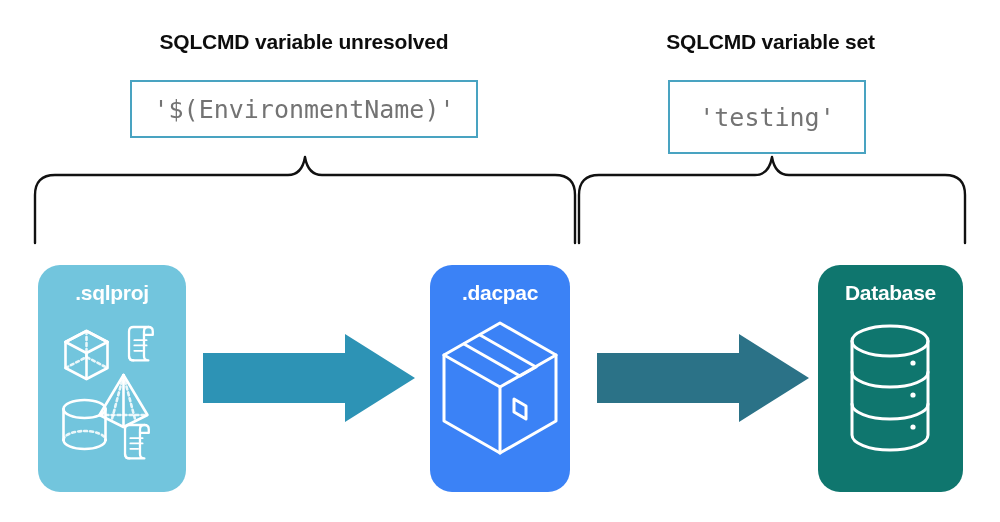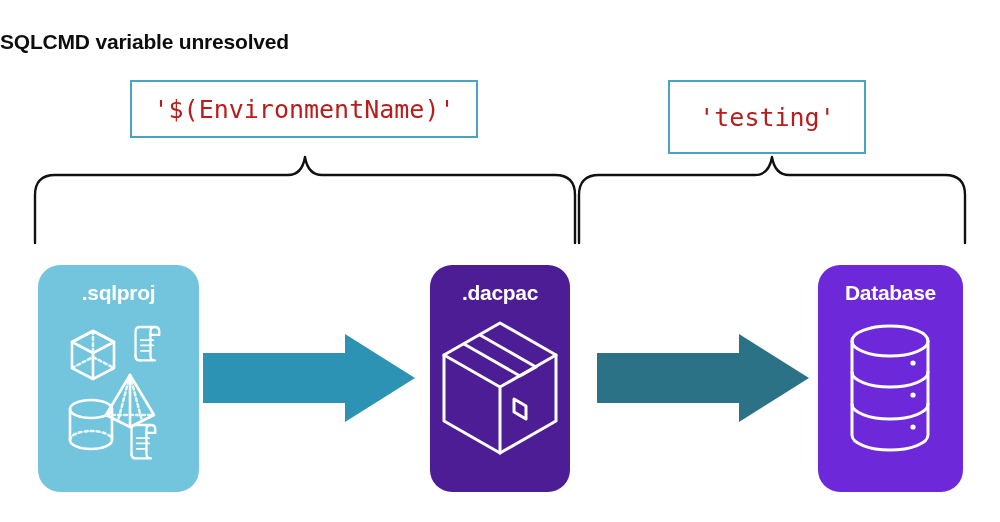--- a/index.html
+++ b/index.html
@@ -24,37 +24,37 @@
 
   
   .section-title {
     position: absolute;
     font-family: "Liberation Sans", sans-serif;
     font-weight: bold;
     font-size: 21px;
     color: #0d0d0d;
     letter-spacing: -0.2px;
     white-space: nowrap;
-    text-align: left;
+    text-align: center;
   }
   #title-left  { left: 0;   top: 30px; width: 608px; }
   #title-right { left: 578px; top: 30px; width: 385px; }
 
   
   .code-box {
     position: absolute;
     border: 2px solid #49a3c1;
     background: #ffffff;
     box-sizing: border-box;
     display: flex;
     align-items: center;
     justify-content: center;
     font-family: "DejaVu Sans Mono", monospace;
     font-size: 25px;
-    color: #b91c1c;
+    color: #737373;
     letter-spacing: 0px;
     white-space: nowrap;
   }
   #code-left  { left: 130px; top: 80px; width: 348px; height: 58px; }
   #code-right { left: 668px; top: 80px; width: 198px; height: 74px; }
 
   
   .brace-svg {
     position: absolute;
     top: 155px;
@@ -65,23 +65,23 @@
   #brace-right { left: 574px; width: 396px; }
 
   
   .card {
     position: absolute;
     top: 265px;
     height: 227px;
     border-radius: 22px;
     box-sizing: border-box;
   }
-  #card-sqlproj  { left: 38px;  width: 161px; background: #72c5dd; }
-  #card-dacpac   { left: 430px; width: 140px; background: #4c1d95; }
-  #card-database { left: 818px; width: 145px; background: #6d28d9; }
+  #card-sqlproj  { left: 38px;  width: 148px; background: #72c5dd; }
+  #card-dacpac   { left: 430px; width: 140px; background: #3b82f6; }
+  #card-database { left: 818px; width: 145px; background: #0f766e; }
 
   .card-label {
     position: absolute;
     top: 16px;
     left: 0;
     width: 100%;
     text-align: center;
     font-family: "Liberation Sans", sans-serif;
     font-weight: bold;
     font-size: 21px;
@@ -122,20 +122,21 @@
   #label-build  { left: 203px; width: 212px; padding-left: 32px; box-sizing: border-box; }
   #label-deploy { left: 597px; width: 212px; padding-left: 22px; box-sizing: border-box; }
 </style>
 </head>
 <body>
 
 <div id="canvas">
 
   <div class="section-title" id="title-left">SQLCMD variable unresolved</div>
 
+  <div class="section-title" id="title-right">SQLCMD variable set</div>
 
   <div class="code-box" id="code-left">
     <span>'$(EnvironmentName)'</span>
   </div>
 
   <div class="code-box" id="code-right">
     <span>'testing'</span>
   </div>
 
   <svg class="brace-svg" id="brace-left" viewBox="0 0 550 90" preserveAspectRatio="none">

